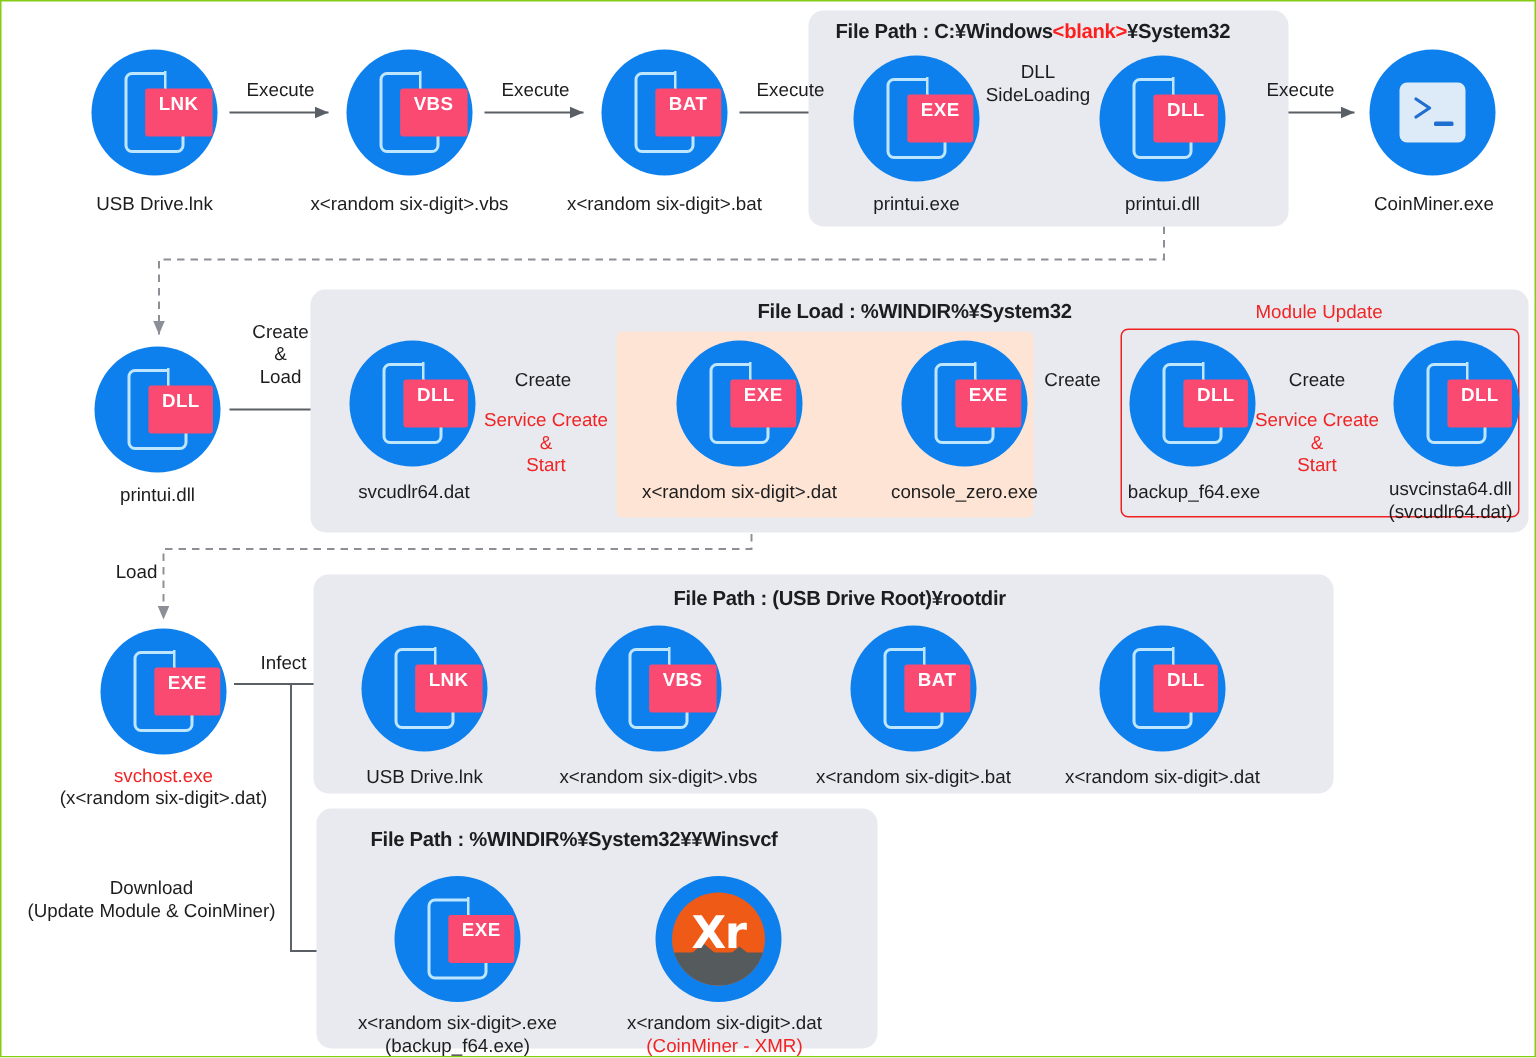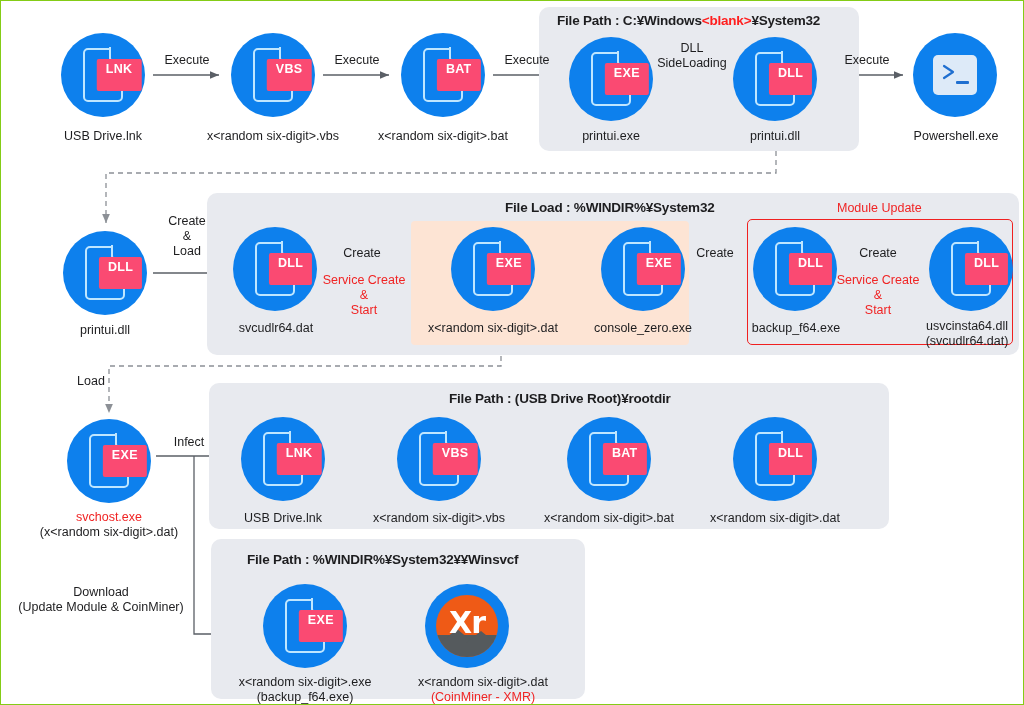--- a/index.html
+++ b/index.html
@@ -300,21 +300,21 @@
   <div class="node" style="left:912px;top:32px;">
     <div class="circle">
       <div class="psq">
         <svg class="ps-chev" viewBox="0 0 16 16">
           <path d="M2,2 L11,8 L2,14" stroke="#1f6fd0" stroke-width="2.2" fill="none" stroke-linecap="round" stroke-linejoin="round"></path>
         </svg>
         <div class="ps-under"></div>
       </div>
     </div>
   </div>
-  <div class="caption" style="left:896px;top:128px;width:118px;">Powershell.exe</div>
+  <div class="caption" style="left:896px;top:128px;width:118px;">CoinMiner.exe</div>
 
   <div class="elabel" style="left:152px;top:52px;width:68px;">Execute</div>
   <div class="elabel" style="left:322px;top:52px;width:68px;">Execute</div>
   <div class="elabel" style="left:492px;top:52px;width:68px;">Execute</div>
   <div class="elabel" style="left:652px;top:40px;width:78px;">
     <div>DLL</div>
     <div>SideLoading</div>
   </div>
   <div class="elabel" style="left:830px;top:52px;width:72px;">Execute</div>
 
@@ -489,21 +489,21 @@
         <div class="body"></div>
           <div class="foldcut"></div>
           <div class="fold"></div>
         <span class="tag">EXE</span>
       </div>
     </div>
   </div>
   <div class="caption" style="left:224px;top:674px;width:160px;">x&lt;random six-digit&gt;.exe</div>
   <div class="caption2" style="left:224px;top:689px;width:160px;">(backup_f64.exe)</div>
 
-  <div class="node" style="left:424px;top:583px;">
+  <div class="node" style="left:436px;top:583px;">
     <div class="circle">
       <div class="xmr">
         <span class="xr">Xr</span>
         <div class="mtn"></div>
       </div>
     </div>
   </div>
   <div class="caption" style="left:402px;top:674px;width:160px;">x&lt;random six-digit&gt;.dat</div>
   <div class="caption2 red" style="left:402px;top:689px;width:160px;color:#f02424;">(CoinMiner - XMR)</div>
 

